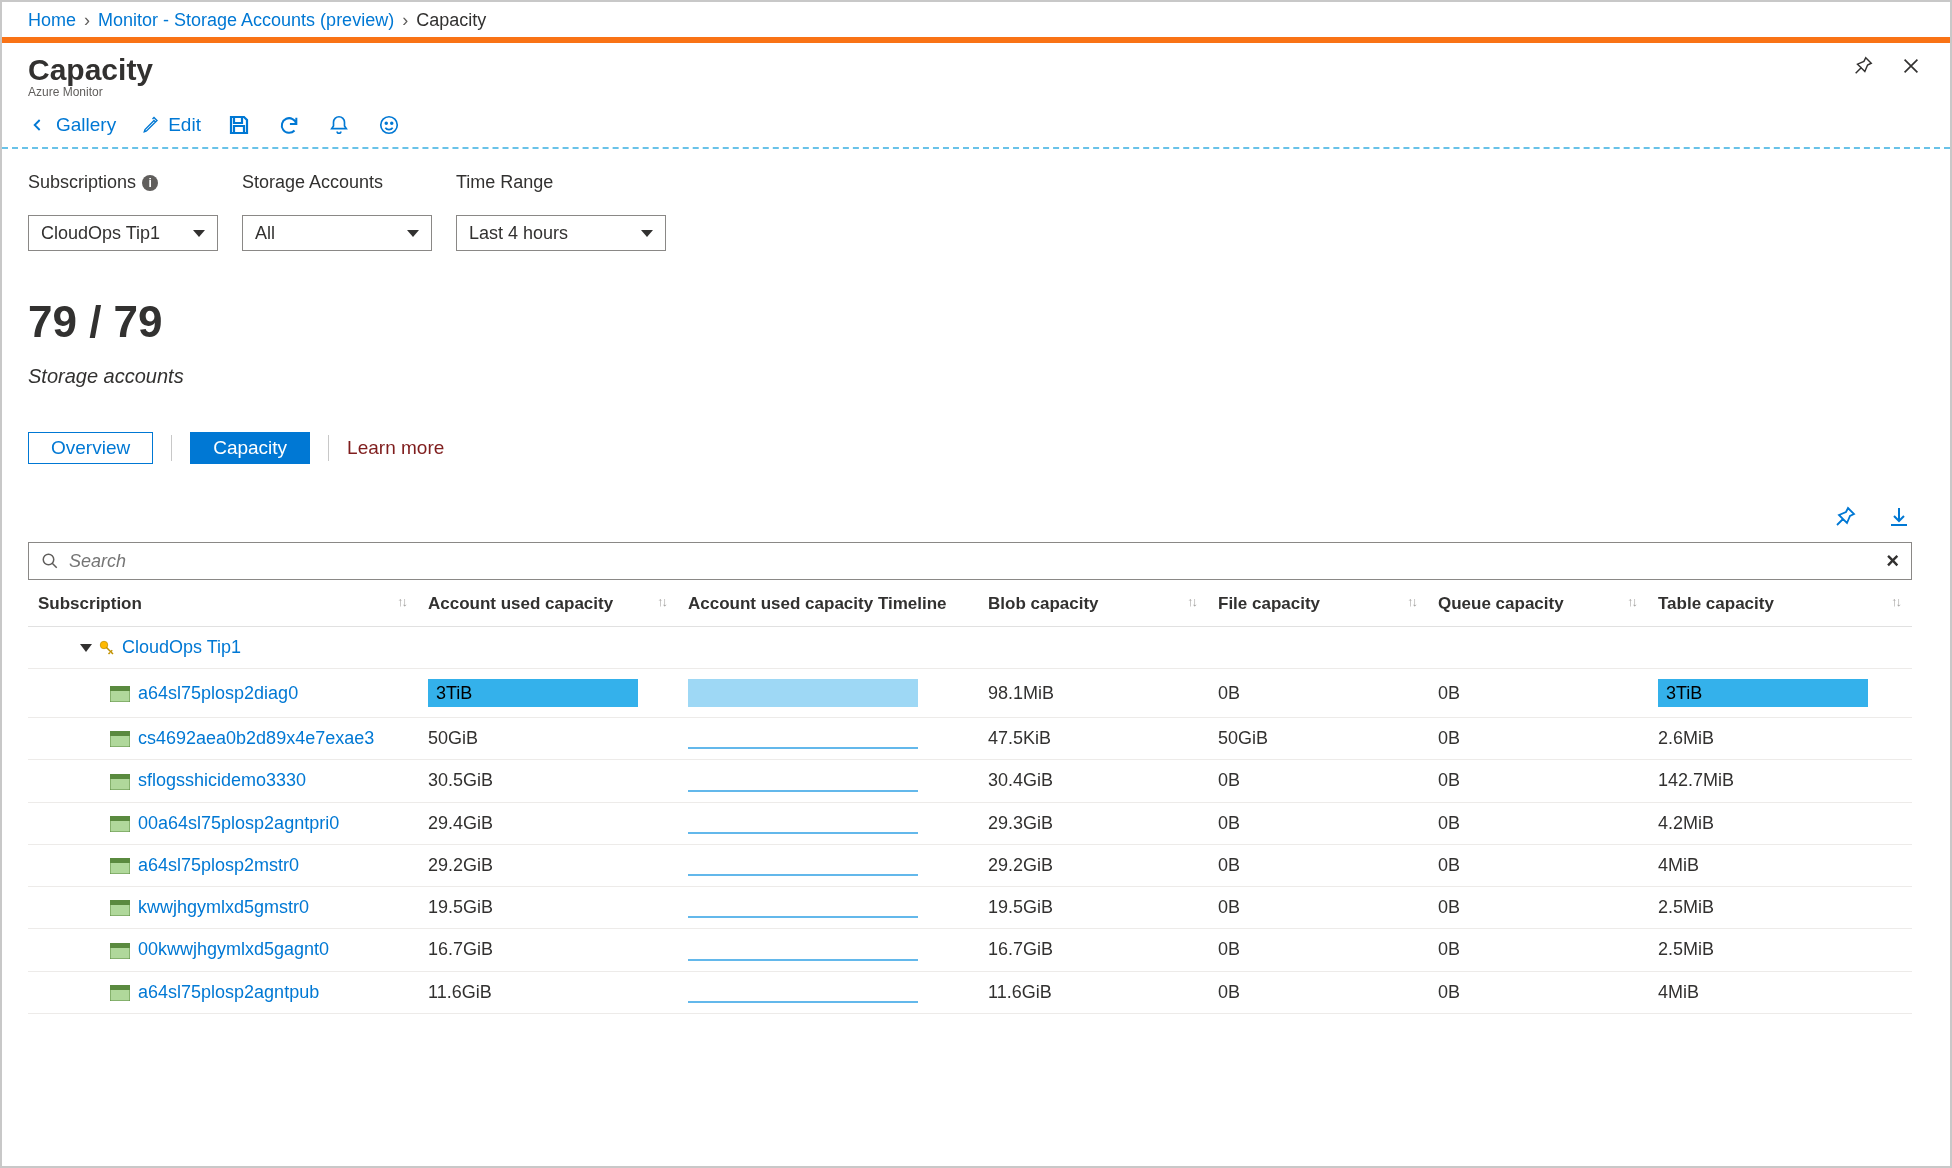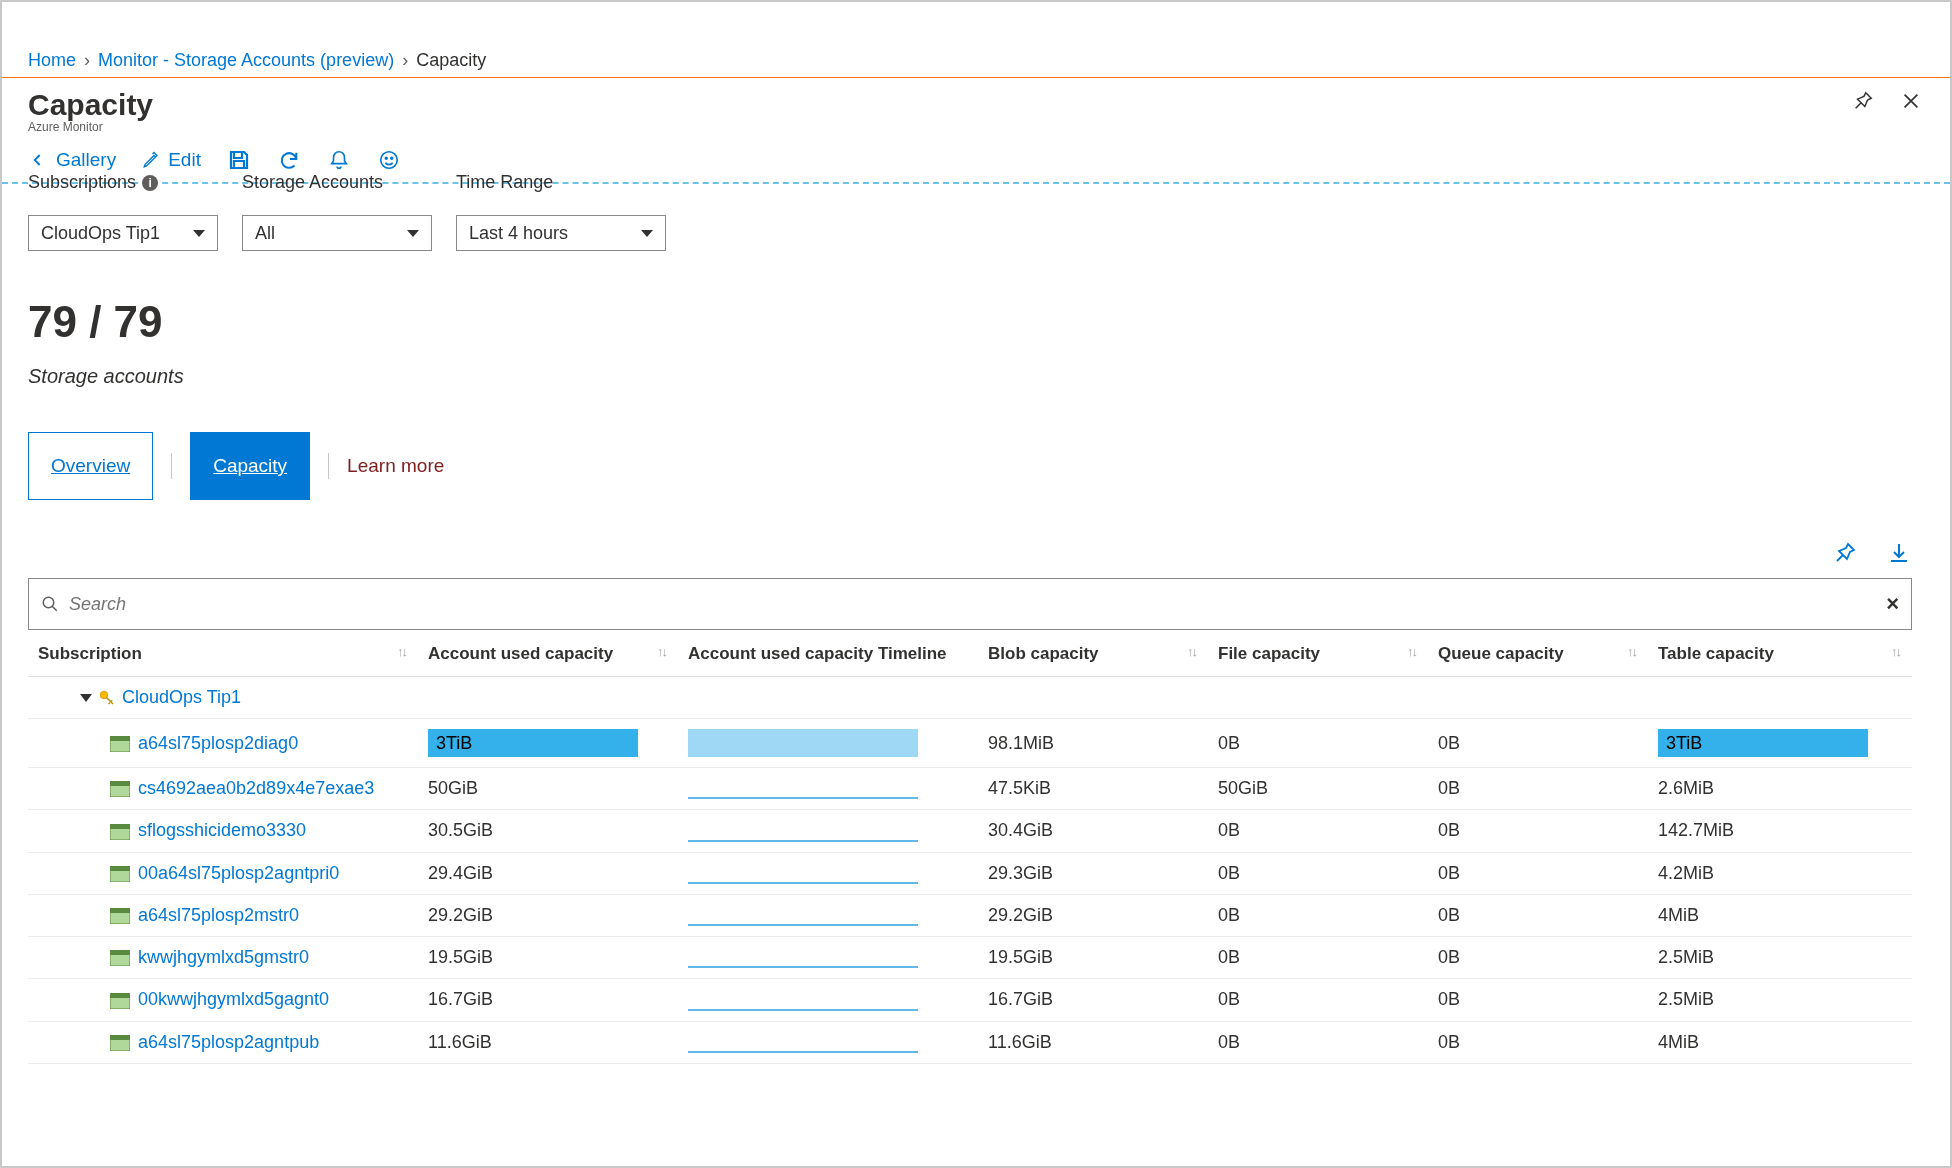--- a/index.html
+++ b/index.html
@@ -1,19 +1,19 @@
 <!DOCTYPE html>
 <html><head>
 <meta charset="utf-8">
 <style>
   * { box-sizing: border-box; margin: 0; padding: 0; }
   html, body { width: 1952px; height: 1168px; font-family: 'Segoe UI', Arial, sans-serif; font-size: 18px; color: #323130; background: #fff; overflow: hidden; }
   body { border: 2px solid #c8c8c8; position: relative; }
 
-  .breadcrumb { padding: 8px 26px 6px; font-size: 18px; color: #0078d4; border-bottom: 1px solid #f97316; display: flex; align-items: center; gap: 8px; margin-top: 40px; }
+  .breadcrumb { padding: 8px 26px 6px; font-size: 18px; color: #0078d4; border-bottom: 6px solid #f97316; display: flex; align-items: center; gap: 8px; }
   .breadcrumb a { color: #0078d4; text-decoration: none; cursor: pointer; }
   .breadcrumb .sep { color: #605e5c; }
   .breadcrumb .current { color: #323130; }
 
   .header-row { display: flex; align-items: flex-start; padding: 10px 26px 6px; }
   .header-title { font-size: 30px; font-weight: 600; }
   .header-sub { font-size: 12px; color: #605e5c; margin-top: -2px; }
   .header-actions { margin-left: auto; display: flex; gap: 22px; align-items: center; }
   .icon-btn { width: 26px; height: 26px; display: inline-flex; align-items: center; justify-content: center; cursor: pointer; color: #323130; }
   .icon-btn svg { stroke: currentColor; fill: none; }
@@ -32,28 +32,28 @@
   .filter-group { display: flex; flex-direction: column; gap: 22px; }
   .filter-label { font-size: 18px; color: #323130; display:flex; align-items:center; gap:6px;}
   .info-dot { width:16px; height:16px; border-radius:50%; background:#605e5c; color:#fff; display:inline-flex; align-items:center; justify-content:center; font-size:12px; font-weight:bold;}
   .dropdown { border: 1px solid #8a8886; height: 36px; min-width: 190px; padding: 0 36px 0 12px; display: flex; align-items: center; position: relative; background:#fff; cursor:pointer;}
   .dropdown::after { content:''; position:absolute; right:12px; width:0; height:0; border-left:6px solid transparent; border-right:6px solid transparent; border-top:7px solid #323130; }
 
   .big-count { font-size: 44px; font-weight: 700; margin-top: 46px; }
   .sub-count { font-size: 20px; font-style: italic; color: #323130; margin-top: 18px; }
 
   .tabs-row { display:flex; align-items:center; gap: 18px; margin-top: 44px; }
-  .tab-btn { border:1px solid #0078d4; color:#0078d4; background:#fff; padding: 22px 22px; font-size:19px; cursor:pointer;text-decoration:underline; }
+  .tab-btn { border:1px solid #0078d4; color:#0078d4; background:#fff; padding: 4px 22px; font-size:19px; cursor:pointer; }
   .tab-btn.active { background:#0078d4; color:#fff; }
   .vsep { width:1px; height:26px; background:#c8c8c8; }
   .learn-link { color:#7f1d1d; font-size:19px; text-decoration:none; cursor:pointer; }
 
   .table-actions { display:flex; justify-content:flex-end; gap: 28px; padding-right: 36px; margin-top: 40px; color:#0078d4; }
 
-  .search-wrap { border:1px solid #8a8886; margin: 12px 36px 0 0; height:52px; display:flex; align-items:center; padding:0 12px; gap:10px; position:relative;}
+  .search-wrap { border:1px solid #8a8886; margin: 12px 36px 0 0; height:38px; display:flex; align-items:center; padding:0 12px; gap:10px; position:relative;}
   .search-wrap input { border:none; outline:none; flex:1; font-size:18px; font-style:italic; color:#605e5c; background:transparent;}
   .search-wrap .clear { font-size:22px; font-weight:bold; cursor:pointer; color:#323130;}
 
   table { width: calc(100% - 36px); border-collapse: collapse; margin-top: 0; }
   thead th { text-align:left; font-size:17px; font-weight:700; padding: 14px 10px 12px; border-bottom:1px solid #e1e1e1; position:relative;}
   thead th .sort { position:absolute; right:12px; color:#a19f9d; font-size:13px; letter-spacing:-2px;}
   tbody td { padding: 10px 10px; border-bottom:1px solid #edebe9; font-size:18px; vertical-align:middle; }
   tbody tr.group td { color:#0078d4; }
   .caret-down { display:inline-block; width:0; height:0; border-left:6px solid transparent; border-right:6px solid transparent; border-top:8px solid #323130; margin-right:6px; vertical-align:middle;}
   .key-icon { display:inline-block; width:18px; height:18px; vertical-align:middle; margin-right:6px;}

